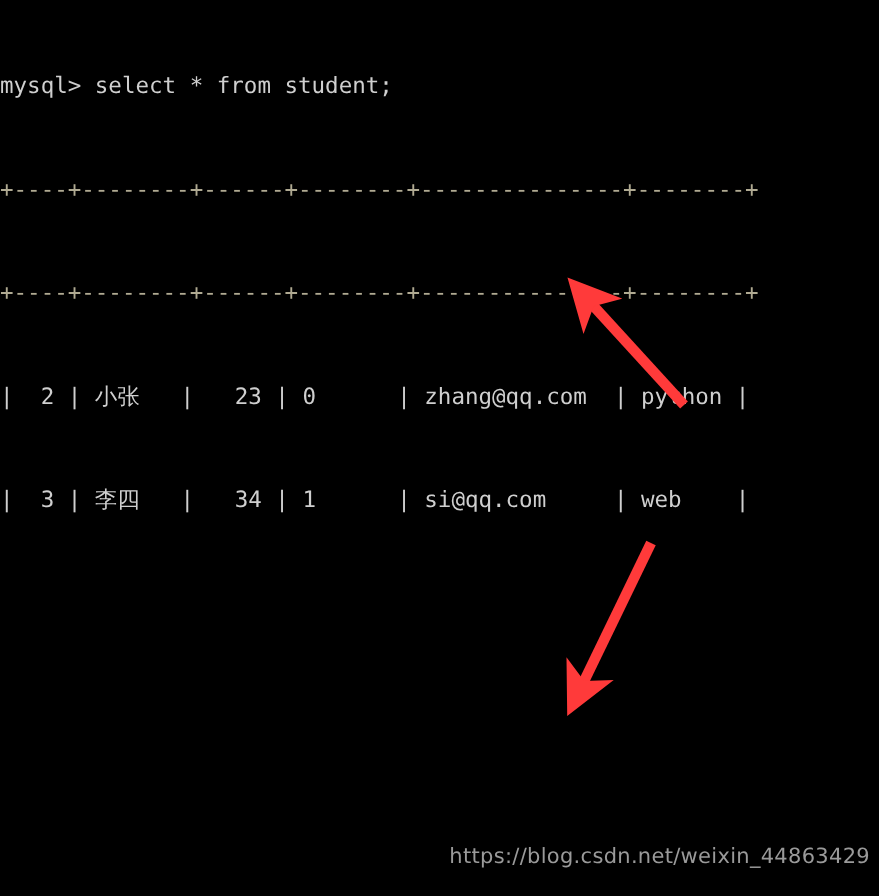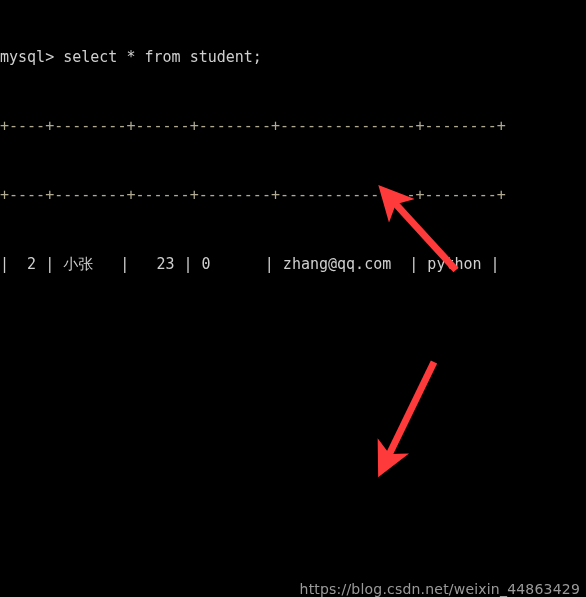--- a/index.html
+++ b/index.html
@@ -66,36 +66,37 @@
     line-height: 20px;
     padding: 1px 4px 2px 4px;
     letter-spacing: 0px;
     white-space: nowrap;
   }
 
   
   #watermark {
     position: absolute;
     right: 6px;
-    bottom: 0;
+    bottom: 18px;
     color: #9a9a9a;
     font-family: "DejaVu Sans", "Liberation Sans", sans-serif;
     font-size: 14px;
     letter-spacing: 0.2px;
     z-index: 8;
   }
 </style>
 </head>
 <body>
 
 <div id="terminal">
   <span class="tline">mysql&gt; select * from student;</span>
   <span class="tline rule">+----+--------+------+--------+---------------+--------+</span>
   <span class="tline rule">+----+--------+------+--------+---------------+--------+</span>
   <span class="tline">|  2 | 小张   |   23 | 0      | zhang@qq.com  | python |</span>
+  <span class="tline">|  3 | 李四   |   34 | 1      | si@qq.com     | web    |</span>
   
   
   
   
   
   
   
   
   
   

